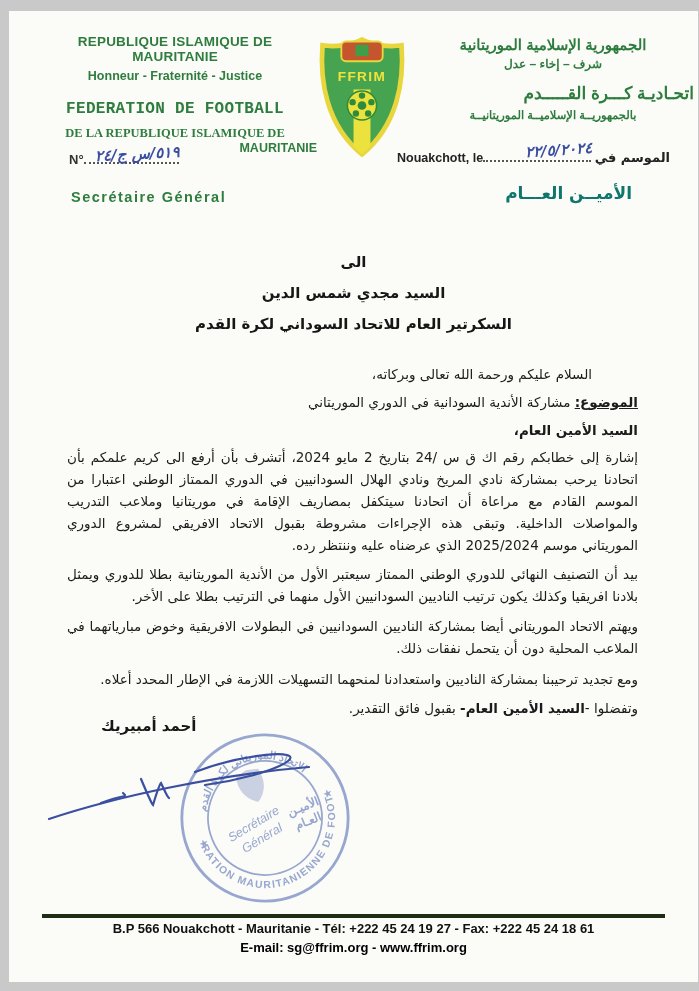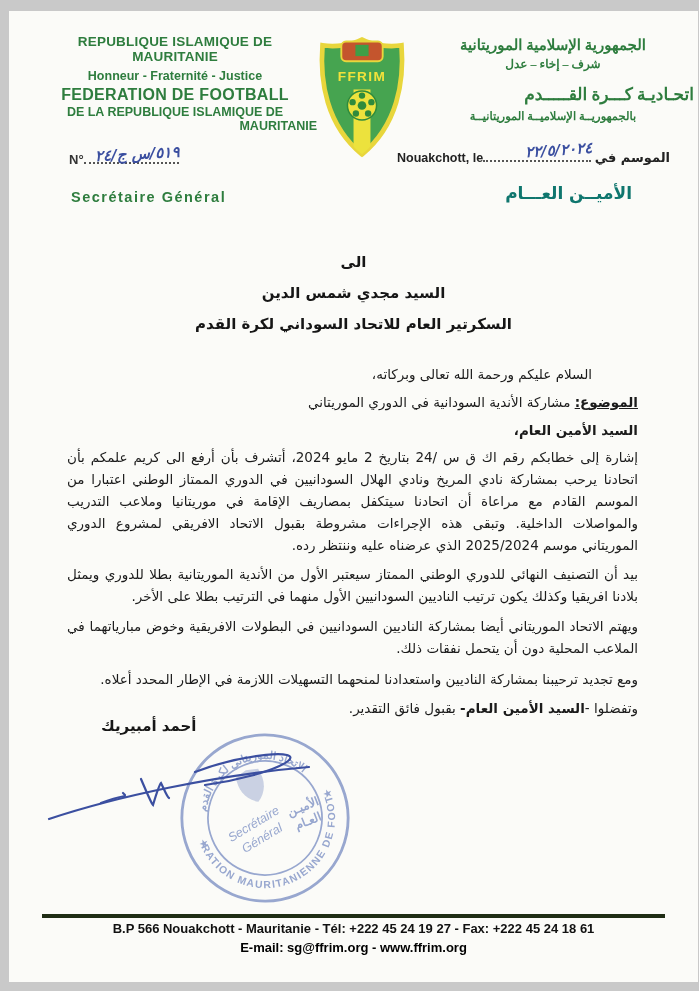--- a/index.html
+++ b/index.html
@@ -4,34 +4,34 @@
 <style>
   * { margin:0; padding:0; box-sizing:border-box; }
   html,body { width:699px; height:991px; }
   body { background:#c9c9c9; position:relative; font-family:"Liberation Sans", sans-serif; }
   .page { position:absolute; left:9px; top:11px; right:1px; bottom:9px; background:#fbfbf8; overflow:hidden; }
 
   
   .hdr-left { position:absolute; left:24px; top:23px; width:284px; text-align:center; color:#2e7d3e; }
   .hdr-left .l1 { font-size:13.5px; font-weight:bold; letter-spacing:.2px; }
   .hdr-left .l2 { font-size:12.5px; font-weight:bold; margin-top:5px; }
-  .hdr-left .l3 { font-size:16px; font-weight:bold; margin-top:3px; letter-spacing:.3px; }
-  .hdr-left .l4 { font-size:12.5px; font-weight:bold; margin-top:1px; }
+  .hdr-left .l3 { font-size:16px; font-weight:bold; margin-top:17px; letter-spacing:.3px;font-family:Liberation Mono, monospace; }
+  .hdr-left .l4 { font-size:12.5px; font-weight:bold; margin-top:8px;font-family:Liberation Serif, serif; }
   .hdr-left .l5 { font-size:12.5px; font-weight:bold;text-align:right; }
 
   .num-line { position:absolute; left:60px; top:141px; font-size:13px; font-weight:bold; color:#333; }
   .dots { display:inline-block; width:95px; height:11px; border-bottom:2px dotted #555; }
   .hand { font-family:"DejaVu Sans", sans-serif; font-style:italic; color:#3b4fa0; }
   .hand-num { position:absolute; left:26px; top:-7px; font-size:15px; transform:rotate(-3deg); white-space:nowrap; }
   .secgen { position:absolute; left:62px; top:178px; color:#2e7d3e; font-size:14.5px; font-weight:bold; letter-spacing:1.5px; }
 
   .logo { position:absolute; left:306px; top:22px; width:94px; height:128px; }
   .logo text { font-family:"Liberation Sans", sans-serif; }
 
-  .hdr-right { position:absolute; right:4px; top:25px; width:282px; text-align:center; color:#2e7d3e; direction:rtl; font-family:Liberation Serif, serif; }
+  .hdr-right { position:absolute; right:4px; top:25px; width:282px; text-align:center; color:#2e7d3e; direction:rtl; font-family:Liberation Sans, sans-serif; }
   .hdr-right .r1 { font-size:15px; font-weight:bold; }
   .hdr-right .r2 { font-size:12px; font-weight:bold; margin-top:3px; }
   .hdr-right .r3 { font-size:17px; font-weight:bold; margin-top:12px;text-align:right; }
   .hdr-right .r4 { font-size:11.5px; font-weight:bold; margin-top:4px; }
 
   .date-line { position:absolute; right:28px; top:139px; font-size:12.5px; font-weight:bold; color:#222; direction:ltr; white-space:nowrap; }
   .date-line .ar { font-family:"DejaVu Sans", sans-serif; font-size:13px; }
   .date-line .dots { width:108px; }
   .hand-date { position:absolute; right:78px; top:-9px; font-size:15px; transform:rotate(-4deg); white-space:nowrap; direction:rtl; }
   .amin { position:absolute; right:66px; top:172px; color:#0f766e; font-size:17px; font-weight:bold; direction:rtl; font-family:"DejaVu Sans", sans-serif; }

